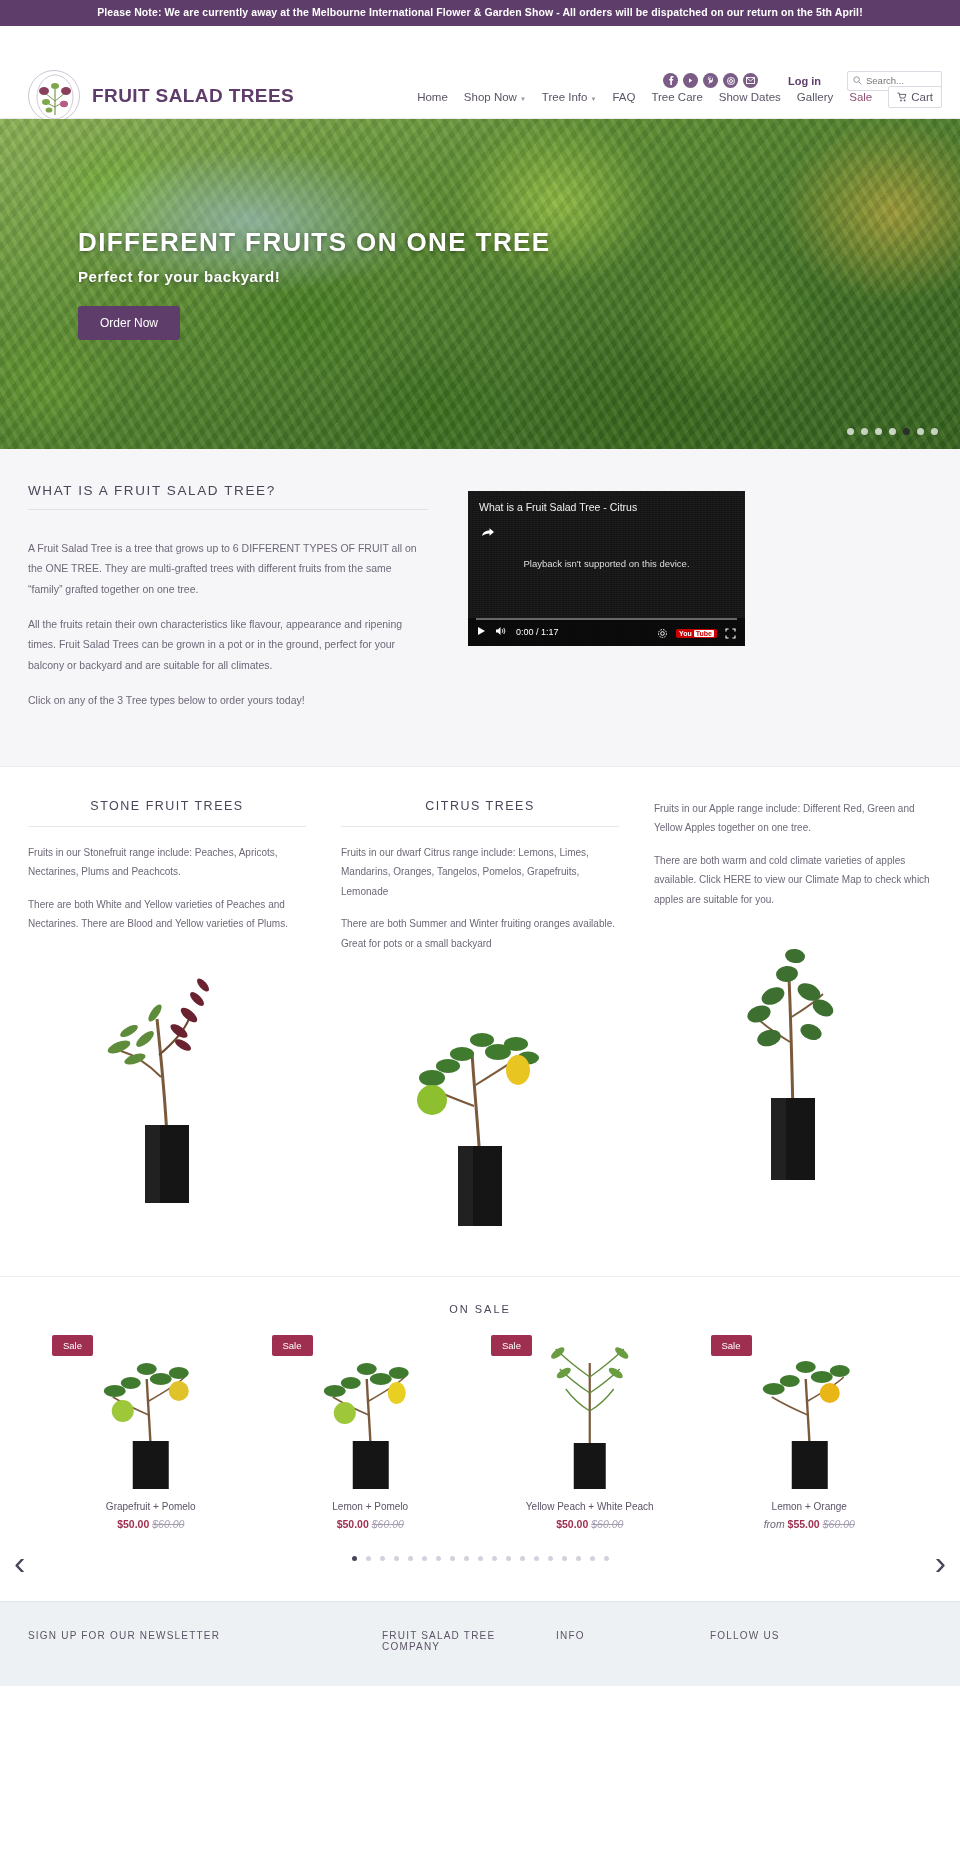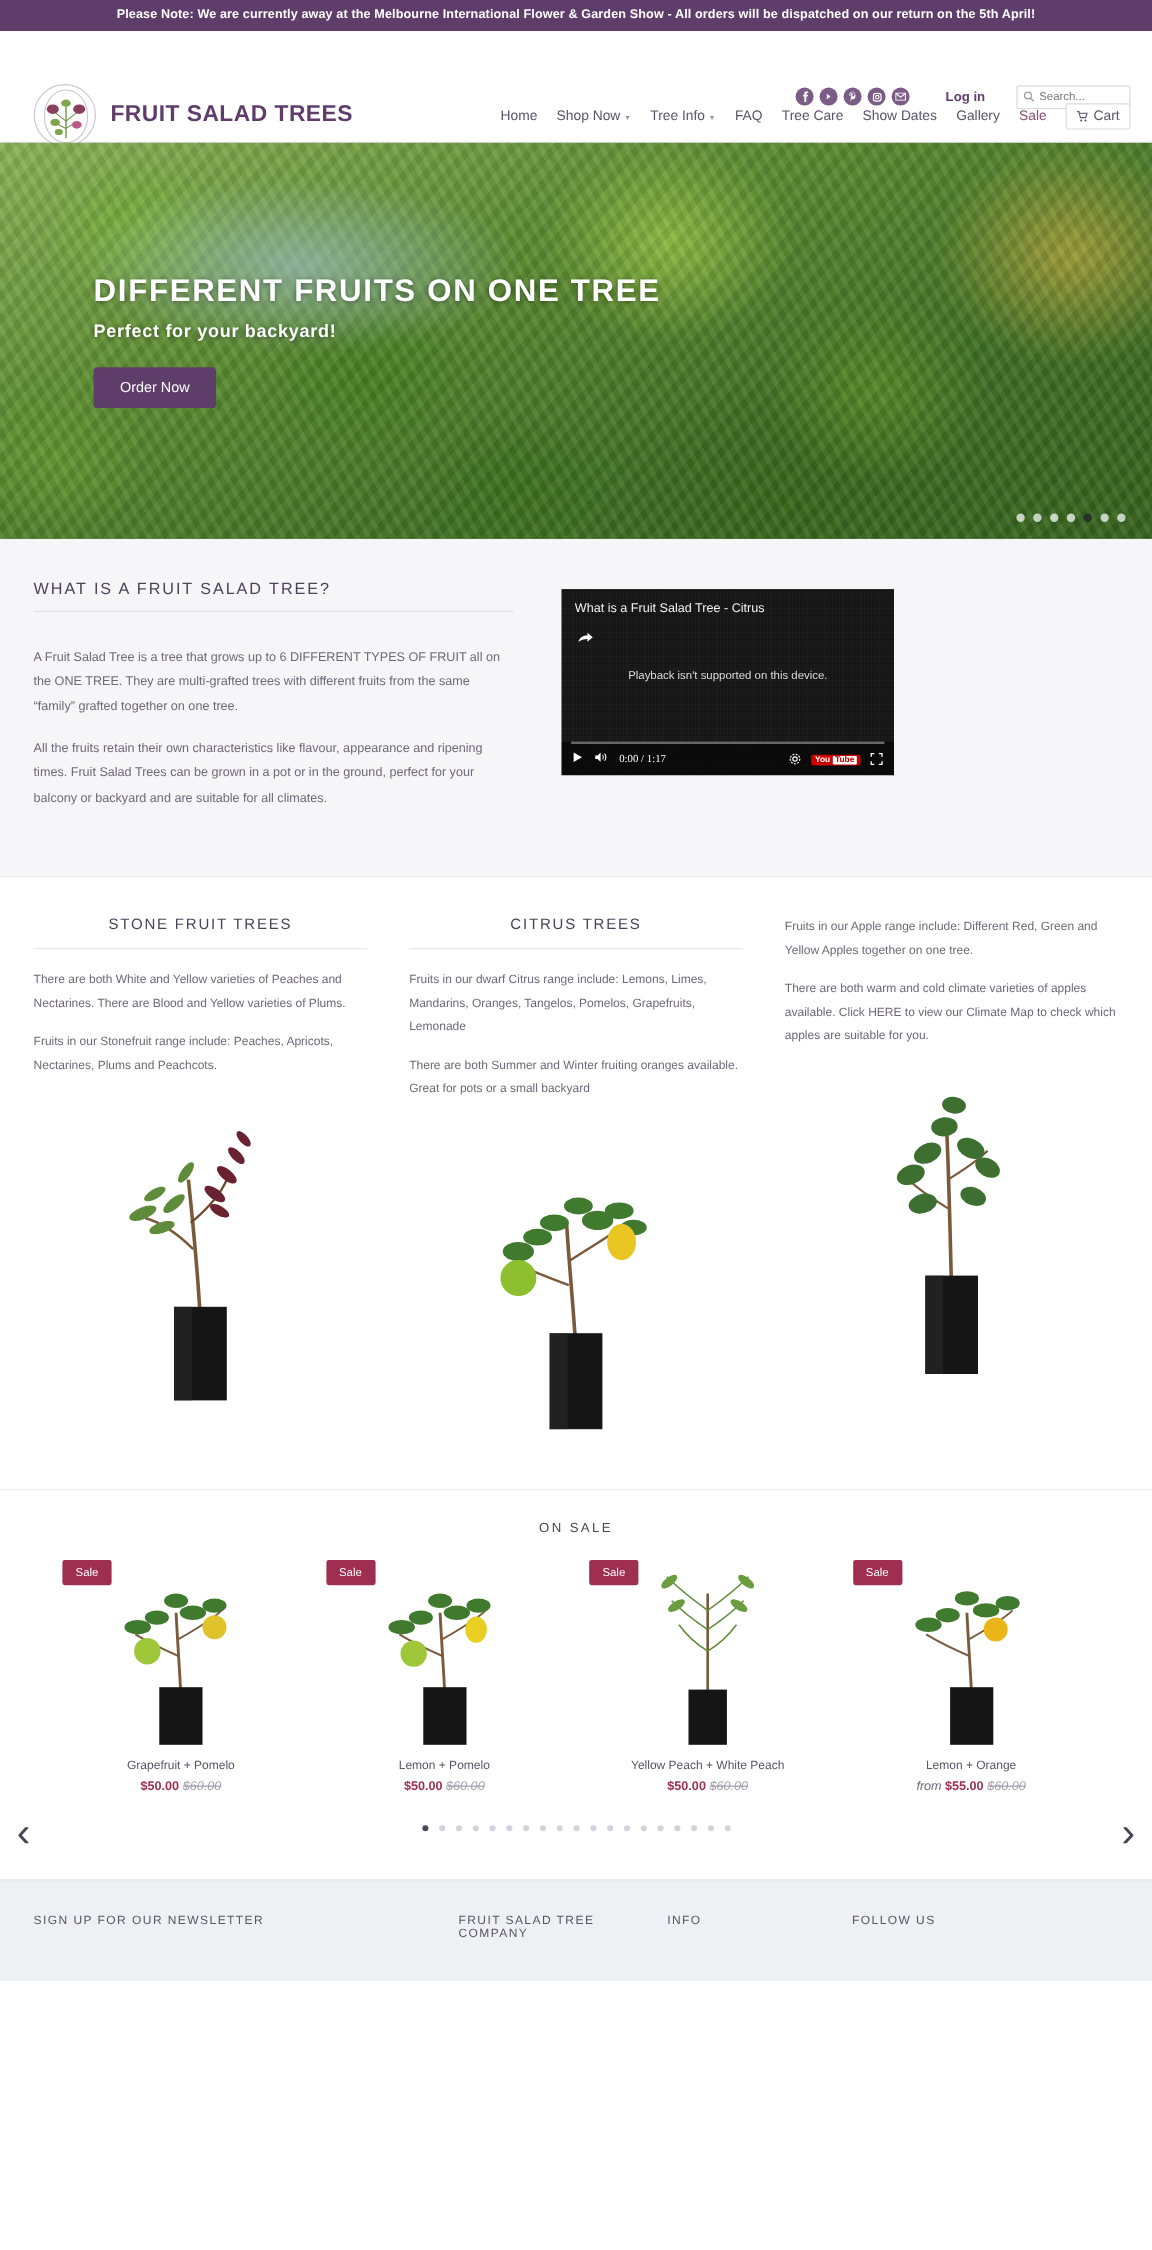--- a/index.html
+++ b/index.html
@@ -257,21 +257,21 @@
     height: 28px; z-index: 3;
     background: rgba(0,0,0,.55);
   }
   .video-prog {
     position: absolute; left: 8px; right: 8px; top: 0;
     height: 2px; background: rgba(255,255,255,.38);
   }
   .video-ctrl-l {
     position: absolute; left: 9px; top: 8px;
     display: flex; align-items: center; gap: 9px;
-    color: #fff; font-size: 9px; font-family: Liberation Serif, serif;
+    color: #fff; font-size: 9px;
   }
   .video-ctrl-r {
     position: absolute; right: 9px; top: 7px;
     display: flex; align-items: center; gap: 8px;
     color: #fff;
   }
   .yt-logo {
     background: #cc0000;
     color: #fff;
     font-size: 7px;
@@ -503,20 +503,21 @@
     <i></i>
   </div>
 </div>
 
 <div class="section-grey">
   <div class="whatis">
     <div class="whatis-left">
       <div class="sec-title">WHAT IS A FRUIT SALAD TREE?</div>
       <p>A Fruit Salad Tree is a tree that grows up to 6 DIFFERENT TYPES OF FRUIT all on the ONE TREE.  They are multi-grafted trees with different fruits from the same “family” grafted together on one tree.</p>
       <p>All the fruits retain their own characteristics like flavour, appearance and ripening times.  Fruit Salad Trees can be grown in a pot or in the ground, perfect for your balcony or backyard and are suitable for all climates.</p>
+      <p>Click on any of the 3 Tree types below to order yours today!</p>
     </div>
 
     <div class="video">
       <div class="video-noise"></div>
       <div class="video-title">What is a Fruit Salad Tree - Citrus</div>
       <div class="video-share">
         <svg width="14" height="12" viewBox="0 0 14 12">
             <path d="M1 10c1-4 4-5.4 7.5-5.4V2.2L13 6l-4.5 3.8V7.4C5.6 7.4 2.8 8.2 1 10z" fill="#fff"></path>
           </svg>
       </div>
@@ -556,22 +557,22 @@
         </div>
       </div>
     </div>
   </div>
 </div>
 
 <div class="trees">
 
   <div class="tree-col">
     <h3>STONE FRUIT TREES</h3>
+    <p>Fruits in our Stonefruit range include: Peaches, Apricots, Nectarines, Plums and Peachcots.</p>
     <p>There are both White and Yellow varieties of Peaches and Nectarines. There are Blood and Yellow varieties of Plums.</p>
-    <p>Fruits in our Stonefruit range include: Peaches, Apricots, Nectarines, Plums and Peachcots.</p>
     <div class="tree-photo">
       <svg width="100%" height="270" viewBox="0 0 220 270" preserveAspectRatio="xMidYMid meet">
         <path d="M110 190 C108 150 104 110 100 72" stroke="#7b5a3c" stroke-width="3" fill="none"></path>
         <path d="M104 130 C92 118 78 108 64 104" stroke="#7b5a3c" stroke-width="2" fill="none"></path>
         <path d="M102 108 C114 98 126 86 132 72" stroke="#6d4a2e" stroke-width="2" fill="none"></path>
         <g fill="#5e8c3a">
           <ellipse cx="62" cy="100" rx="12" ry="5" transform="rotate(-22 62 100)"></ellipse>
           <ellipse cx="78" cy="112" rx="11" ry="4.5" transform="rotate(-18 78 112)"></ellipse>
           <ellipse cx="88" cy="92" rx="11" ry="4.5" transform="rotate(-40 88 92)"></ellipse>
           <ellipse cx="72" cy="84" rx="10" ry="4" transform="rotate(-30 72 84)"></ellipse>

